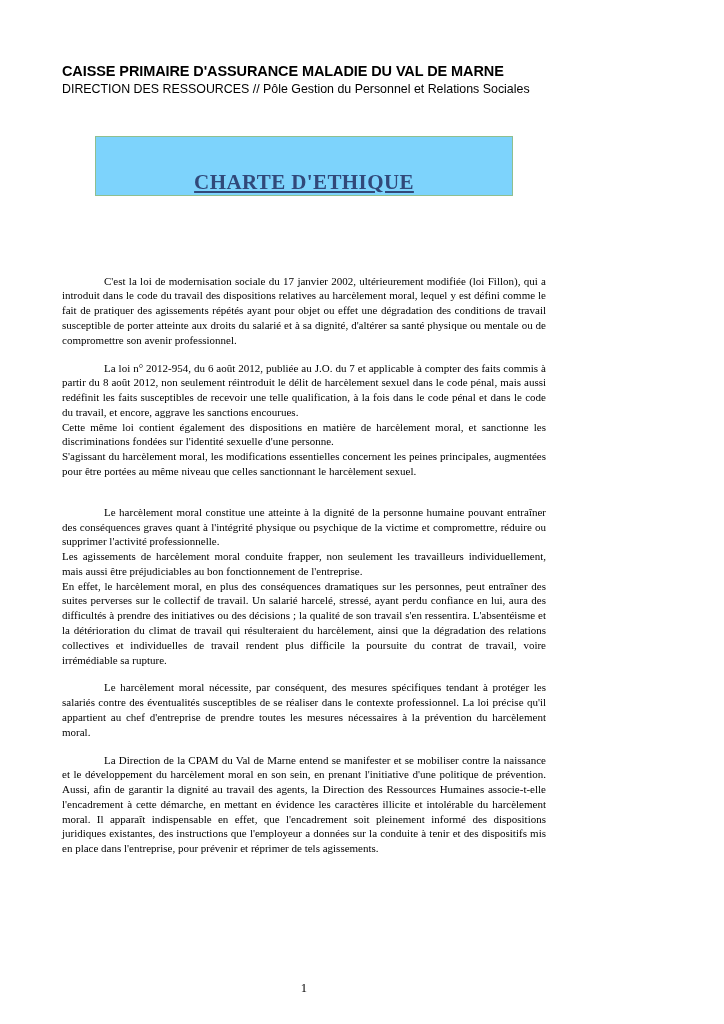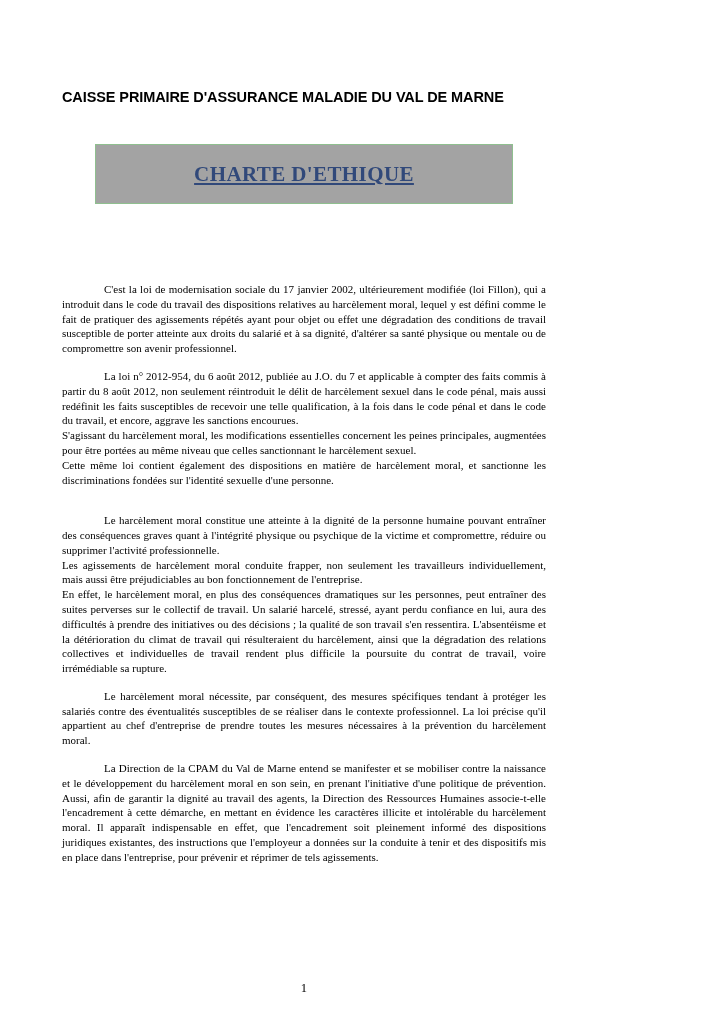--- a/index.html
+++ b/index.html
@@ -12,21 +12,21 @@
     height: 1024px;
     font-family: "Liberation Serif", serif;
     color: #000000;
     position: relative;
     overflow: hidden;
   }
   .page {
     width: 608px;
     height: 1024px;
     box-sizing: border-box;
-    padding: 88px 62px 20px 62px;
+    padding: 62px 62px 20px 62px;
     position: relative;
   }
   .header-block {
     margin-bottom: 0;
   }
   .org-title {
     font-family: "Liberation Sans", sans-serif;
     font-size: 14.5px;
     font-weight: bold;
     letter-spacing: -0.1px;
@@ -38,24 +38,24 @@
     font-family: "Liberation Sans", sans-serif;
     font-size: 12.4px;
     font-weight: normal;
     line-height: 1.25;
     margin: 0;
     white-space: nowrap;
   }
   .charte-banner {
     margin: 38px 33px 0 33px;
     height: 58px;
-    background: #a3a3a3;
+    background: #7dd3fc;
     border: 1px solid #8fbf8f;
     display: flex;
-    align-items: center;
+    align-items: flex-end;
     justify-content: center;
   }
   .charte-title {
     font-family: "Liberation Serif", serif;
     font-size: 21px;
     font-weight: bold;
     color: #31497a;
     text-decoration: underline;
     letter-spacing: 0.4px;
   }
@@ -87,31 +87,32 @@
     font-size: 12.6px;
   }
 </style>
 </head>
 <body>
 
 <div class="page">
 
   <div class="header-block">
     <div class="org-title">CAISSE PRIMAIRE D'ASSURANCE MALADIE DU VAL DE MARNE</div>
+    <div class="org-subtitle">DIRECTION DES RESSOURCES // Pôle Gestion du Personnel et Relations Sociales</div>
   </div>
 
   <div class="charte-banner">
     <span class="charte-title">CHARTE D'ETHIQUE</span>
   </div>
 
   <div class="body-text">
     <p class="p-indent">C'est la loi de modernisation sociale du 17 janvier 2002, ultérieurement modifiée (loi Fillon), qui a introduit dans le code du travail des dispositions relatives au harcèlement moral, lequel y est défini comme le fait de pratiquer des agissements répétés ayant pour objet ou effet une dégradation des conditions de travail susceptible de porter atteinte aux droits du salarié et à sa dignité, d'altérer sa santé physique ou mentale ou de compromettre son avenir professionnel.</p>
     <p class="p-indent gap-before">La loi n° 2012-954, du 6 août 2012, publiée au J.O. du 7 et applicable à compter des faits commis à partir du 8 août 2012, non seulement réintroduit le délit de harcèlement sexuel dans le code pénal, mais aussi redéfinit les faits susceptibles de recevoir une telle qualification, à la fois dans le code pénal et dans le code du travail, et encore, aggrave les sanctions encourues.</p>
+    <p>Cette même loi contient également des dispositions en matière de harcèlement moral, et sanctionne les discriminations fondées sur l'identité sexuelle d'une personne.</p>
     <p>S'agissant du harcèlement moral, les modifications essentielles concernent les peines principales, augmentées pour être portées au même niveau que celles sanctionnant le harcèlement sexuel.</p>
-    <p>Cette même loi contient également des dispositions en matière de harcèlement moral, et sanctionne les discriminations fondées sur l'identité sexuelle d'une personne.</p>
     <p class="p-indent gap-large">Le harcèlement moral constitue une atteinte à la dignité de la personne humaine pouvant entraîner des conséquences graves quant à l'intégrité physique ou psychique de la victime et compromettre, réduire ou supprimer l'activité professionnelle.</p>
     <p>Les agissements de harcèlement moral conduite frapper, non seulement les travailleurs individuellement, mais aussi être préjudiciables au bon fonctionnement de l'entreprise.</p>
     <p>En effet, le harcèlement moral, en plus des conséquences dramatiques sur les personnes, peut entraîner des suites perverses sur le collectif de travail. Un salarié harcelé, stressé, ayant perdu confiance en lui, aura des difficultés à prendre des initiatives ou des décisions ; la qualité de son travail s'en ressentira. L'absentéisme et la détérioration du climat de travail qui résulteraient du harcèlement, ainsi que la dégradation des relations collectives et individuelles de travail rendent plus difficile la poursuite du contrat de travail, voire irrémédiable sa rupture.</p>
     <p class="p-indent gap-before">Le harcèlement moral nécessite, par conséquent, des mesures spécifiques tendant à protéger les salariés contre des éventualités susceptibles de se réaliser dans le contexte professionnel. La loi précise qu'il appartient au chef d'entreprise de prendre toutes les mesures nécessaires à la prévention du harcèlement moral.</p>
     <p class="p-indent gap-before">La Direction de la CPAM du Val de Marne entend se manifester et se mobiliser contre la naissance et le développement du harcèlement moral en son sein, en prenant l'initiative d'une politique de prévention. Aussi, afin de garantir la dignité au travail des agents, la Direction des Ressources Humaines associe-t-elle l'encadrement à cette démarche, en mettant en évidence les caractères illicite et intolérable du harcèlement moral. Il apparaît indispensable en effet, que l'encadrement soit pleinement informé des dispositions juridiques existantes, des instructions que l'employeur a données sur la conduite à tenir et des dispositifs mis en place dans l'entreprise, pour prévenir et réprimer de tels agissements.</p>
   </div>
 
   <div class="page-number">1</div>
 
 </div>

